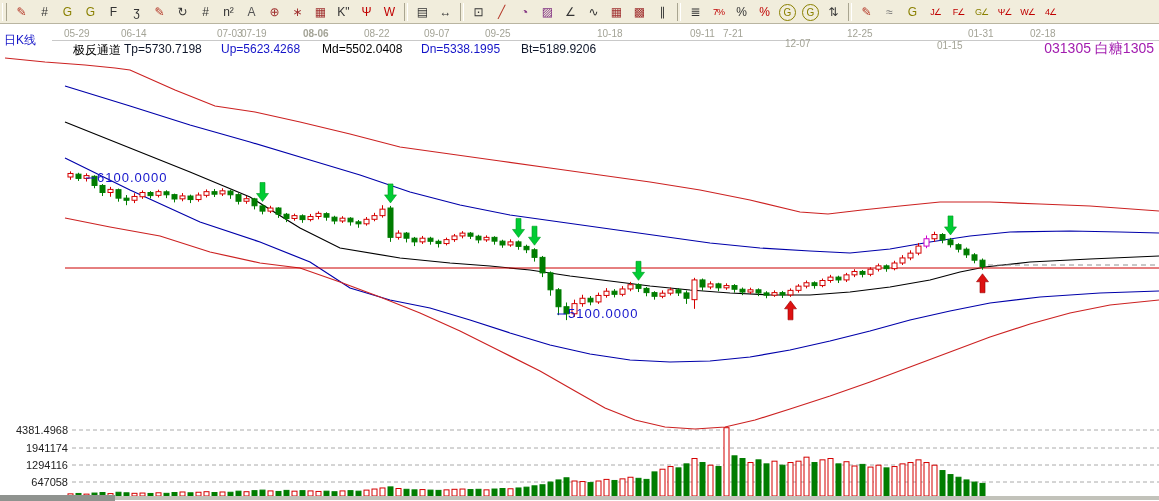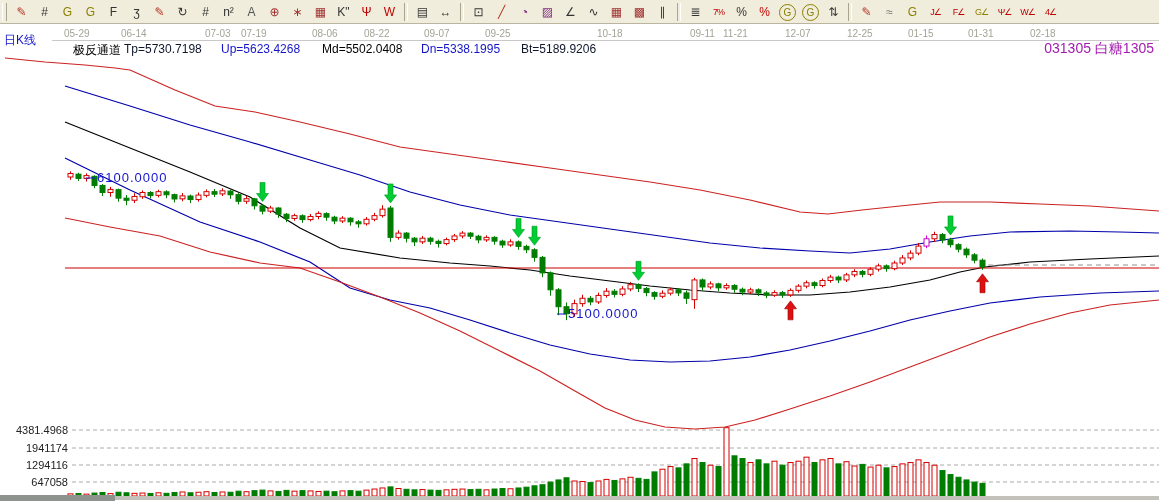--- a/index.html
+++ b/index.html
@@ -469,27 +469,27 @@
       <line x1="86" y1="178" x2="95" y2="178" stroke="#1515cc" stroke-width="1"></line>
       <text x="97" y="182" fill="#1515cc" font-size="13" letter-spacing="1" font-family="&quot;Liberation Sans&quot;,sans-serif">6100.0000</text>
       <line x1="557" y1="314" x2="566" y2="314" stroke="#1515cc" stroke-width="1"></line>
       <text x="568" y="318" fill="#1515cc" font-size="13" letter-spacing="1" font-family="&quot;Liberation Sans&quot;,sans-serif">5100.0000</text>
     </svg>
 
   <div id="scroll-track"></div>
   <div id="scroll-thumb"></div>
 <span class="date-lbl" style="left: 64px;">05-29</span>
     <span class="date-lbl" style="left: 121px;">06-14</span>
-    <span class="date-lbl" style="left: 169px; padding-left: 36px;">07-03</span>
+    <span class="date-lbl" style="left: 181px; padding-left: 36px;">07-03</span>
     <span class="date-lbl" style="left: 241px;">07-19</span>
-    <span class="date-lbl" style="left: 312px;">08-06</span>
+    <span class="date-lbl" style="left: 303px; font-weight: bold;">08-06</span>
     <span class="date-lbl" style="left: 364px;">08-22</span>
     <span class="date-lbl" style="left: 424px;">09-07</span>
     <span class="date-lbl" style="left: 485px; text-align: right;">09-25</span>
     <span class="date-lbl" style="left: 597px;">10-18</span>
     <span class="date-lbl" style="left: 690px;">09-11</span>
-    <span class="date-lbl" style="left: 723px;">11-21</span>
-    <span class="date-lbl" style="left: 785px;">12-07</span>
+    <span class="date-lbl" style="left: 723px;">7-21</span>
+    <span class="date-lbl" style="left: 785px; margin-top: 10px;">12-07</span>
     <span class="date-lbl" style="left: 847px;">12-25</span>
-    <span class="date-lbl" style="left: 908px;">01-15</span>
+    <span class="date-lbl" style="left: 937px; margin-top: 12px;">01-15</span>
     <span class="date-lbl" style="left: 968px;">01-31</span>
     <span class="date-lbl" style="left: 1030px;">02-18</span>
   </div>
 
 </body></html>

